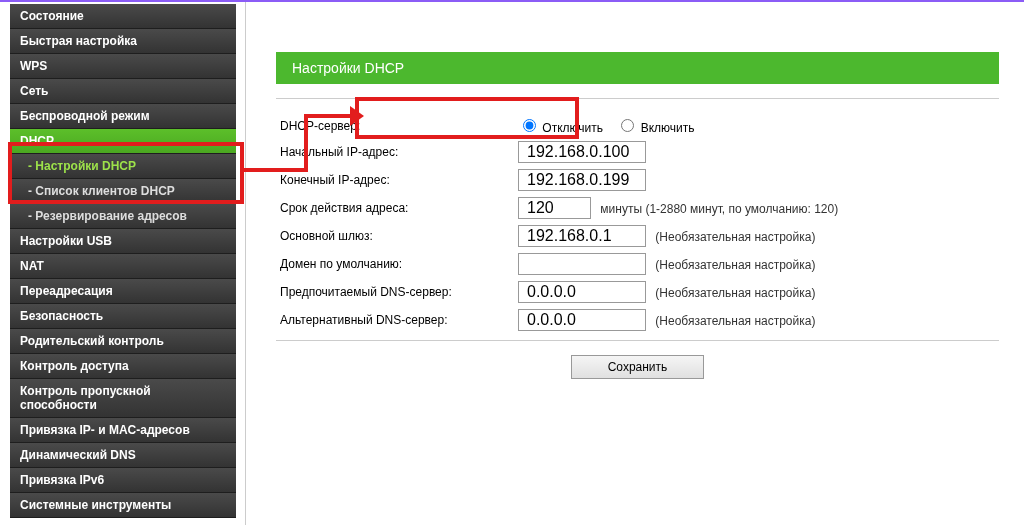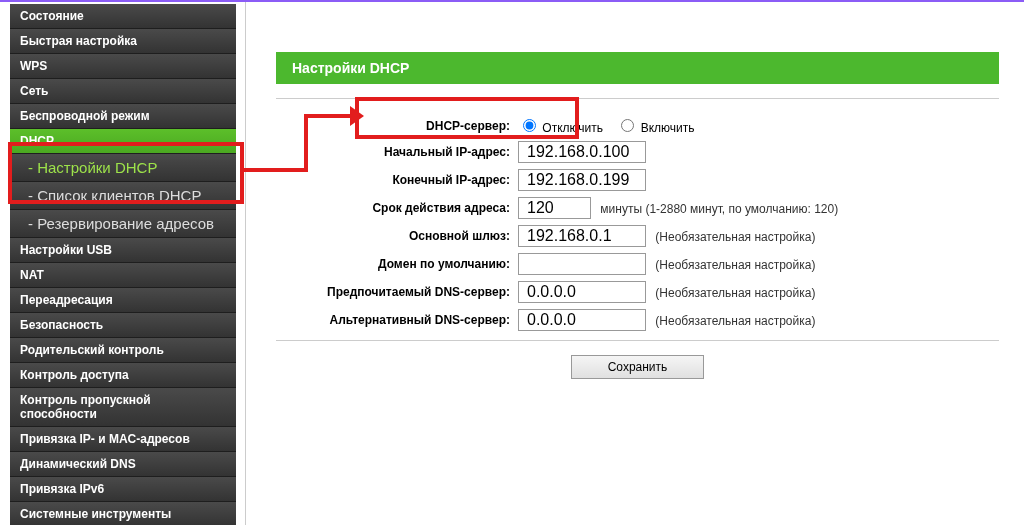--- a/index.html
+++ b/index.html
@@ -1,27 +1,27 @@
 <!DOCTYPE html>
 <html><head>
 <meta charset="utf-8">
 <style>
 html,body{margin:0;padding:0;font-family:Arial,Helvetica,sans-serif;font-size:12px;background:#fff;color:#000}
 #wrap{width:1024px;height:525px;position:relative;overflow:hidden;border-top:2px solid #8b5cf6}
 #sidebar{position:absolute;left:10px;top:2px;width:226px}
 .navitem{background:linear-gradient(#4a4a4a,#333);color:#fff;padding:5px 10px;font-size:12px;font-weight:bold;border-bottom:1px solid #1e1e1e;cursor:pointer}
 .navitem.active{background:linear-gradient(#5cbf2a,#4ba821);color:#fff}
-.subitem{background:linear-gradient(#4a4a4a,#333);color:#ddd;padding:5px 10px 5px 18px;font-size:15px;font-weight:normal;border-bottom:1px solid #1e1e1e;cursor:pointer}
+.subitem{background:linear-gradient(#4a4a4a,#333);color:#ddd;padding:5px 10px 5px 18px;font-size:12px;font-weight:bold;border-bottom:1px solid #1e1e1e;cursor:pointer}
 .subitem.active{color:#9de24a}
 #content{position:absolute;left:245px;top:0;right:5px;bottom:0;border-left:1px solid #ccc;padding:10px 20px 0 30px;overflow:auto}
-#page-title{background:#4cb82e;color:#fff;font-weight:bold;font-size:14px;padding:8px 16px;margin:40px 0 14px 0}
+#page-title{background:#4cb82e;color:#fff;font-weight:normal;font-size:14px;padding:8px 16px;margin:40px 0 14px 0}
 hr.sep{border:none;border-top:1px solid #ccc;margin:6px 0 14px 0}
 table.form{border-collapse:collapse}
 table.form td{padding:3px 4px;white-space:nowrap;font-size:12px}
-td.lbl{text-align:right;font-weight:bold;width:230px;padding-right:8px}
+td.lbl{font-weight:normal;width:230px;padding-right:8px}
 input[type=text]{border:1px solid #999;height:20px;font-size:16px;padding:0 8px;width:110px}
 input.narrow{width:55px}
 .hint{font-size:12px;color:#333;padding-left:6px}
 #save-row{text-align:center;margin-top:9px}
 #save-btn{background:linear-gradient(#f5f5f5,#e0e0e0);border:1px solid #999;padding:4px 36px;font-size:12px;cursor:pointer}
 
 .redbox{position:absolute;border:4px solid #e21d1d;pointer-events:none}
 #box-sidebar{left:8px;top:140px;width:228px;height:54px}
 #box-form{left:355px;top:95px;width:216px;height:34px}
 #arrow-line{position:absolute;height:4px;background:#e21d1d;pointer-events:none}

